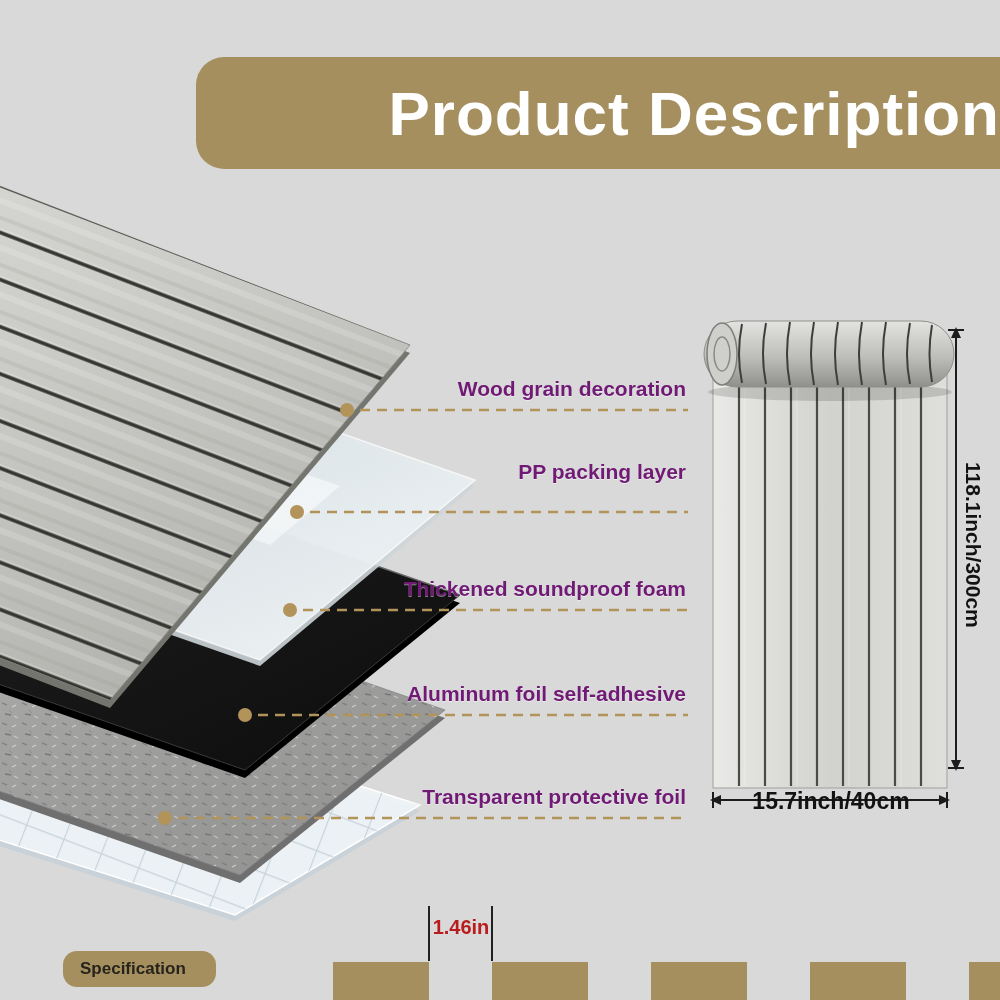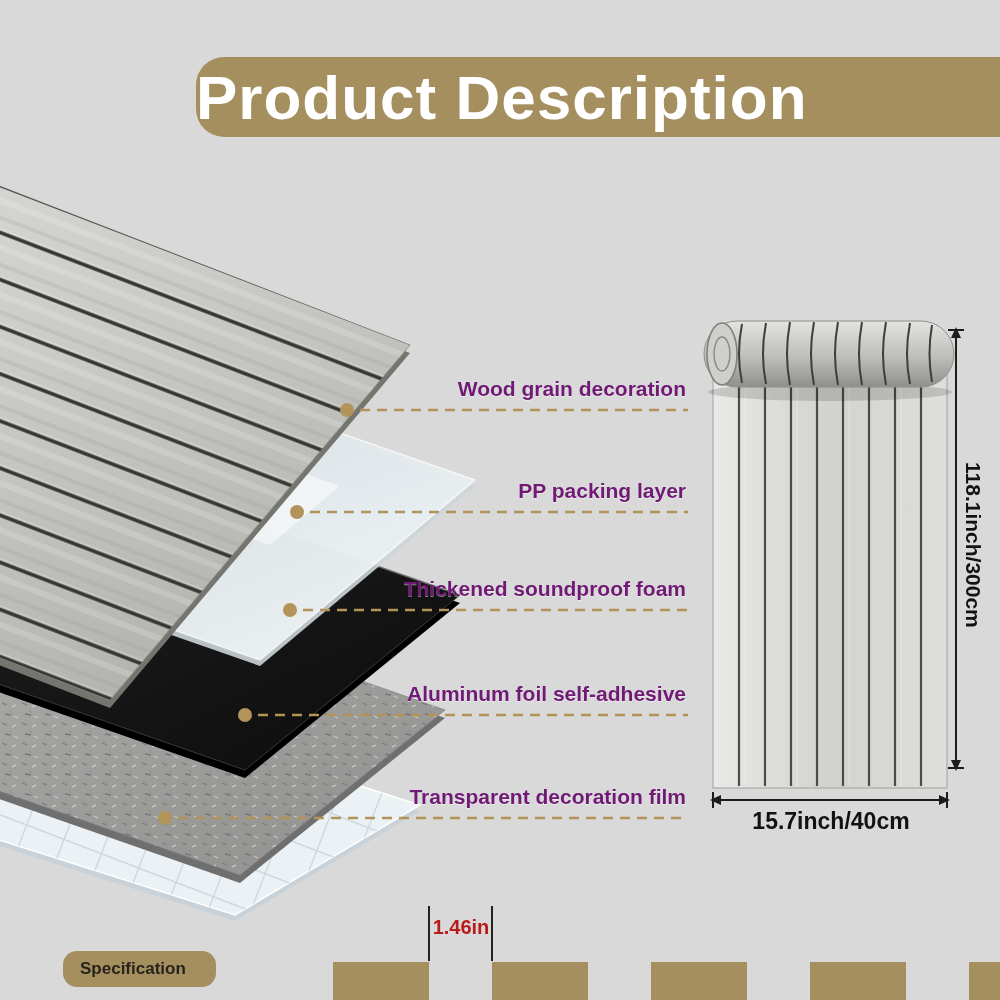--- a/index.html
+++ b/index.html
@@ -1,41 +1,41 @@
 <!DOCTYPE html>
 <html><head>
 <meta charset="utf-8">
 <style>
   html,body{margin:0;padding:0;background:#d9d9d9;font-family:"Liberation Sans",sans-serif;}
   .stage{position:relative;width:1000px;height:1000px;overflow:hidden;background:#d9d9d9;}
   .stage > svg{position:absolute;left:0;top:0;}
 
   .banner{
-    position:absolute;left:196px;top:57px;width:804px;height:80px;
+    position:absolute;left:196px;top:57px;width:804px;height:112px;
     background:#a58f5f;border-radius:28px 0 0 28px;
-    display:flex;align-items:center;justify-content:flex-start;
+    display:flex;align-items:center;justify-content:flex-end;
   }
   .banner h1{
     margin:0;color:#ffffff;font-size:62px;font-weight:bold;letter-spacing:1px;
     font-family:"Liberation Sans",sans-serif;white-space:nowrap;
   }
 
   .layer-label{
     position:absolute;right:314px;white-space:nowrap;
     color:#701a75;font-size:21px;font-weight:bold;
     text-shadow:0 1px 0 rgba(255,255,255,.45);
   }
-  .ll-0{top:377px;} .ll-1{top:479px;margin-left:10px;} .ll-2{top:577px;} .ll-3{top:682px;} .ll-4{top:785px;}
+  .ll-0{top:377px;} .ll-1{top:460px;margin-left:10px;} .ll-2{top:577px;} .ll-3{top:682px;} .ll-4{top:785px;}
 
   .dim-v{
     position:absolute;left:961px;top:462px;writing-mode:vertical-rl;
     color:#121212;font-size:21px;font-weight:bold;white-space:nowrap;
   }
   .dim-h{
-    position:absolute;left:715px;top:808px;width:232px;text-align:center;
+    position:absolute;left:715px;top:788px;width:232px;text-align:center;
     color:#121212;font-size:23px;font-weight:bold;white-space:nowrap;
   }
   .gap-label{
     position:absolute;left:408px;top:916px;width:106px;text-align:center;
     color:#b91c1c;font-size:20px;font-weight:bold;
   }
   .spec{
     position:absolute;left:63px;top:951px;width:153px;height:36px;
     background:#a58f5f;border-radius:14px;box-sizing:border-box;
     display:flex;align-items:center;padding-left:17px;
@@ -210,21 +210,21 @@
   </svg>
 
   <div class="banner">
     <h1>Product Description</h1>
   </div>
 
   <div class="layer-label ll-0">Wood grain decoration</div>
   <div class="layer-label ll-1">PP packing layer</div>
   <div class="layer-label ll-2">Thickened soundproof foam</div>
   <div class="layer-label ll-3">Aluminum foil self-adhesive</div>
-  <div class="layer-label ll-4">Transparent decoration film</div>
+  <div class="layer-label ll-4">Transparent protective foil</div>
 
   <div class="dim-v">118.1inch/300cm</div>
   <div class="dim-h">15.7inch/40cm</div>
   <div class="gap-label">1.46in</div>
 
   <div class="spec">
     <span>Specification</span>
   </div>
 
 </div>

